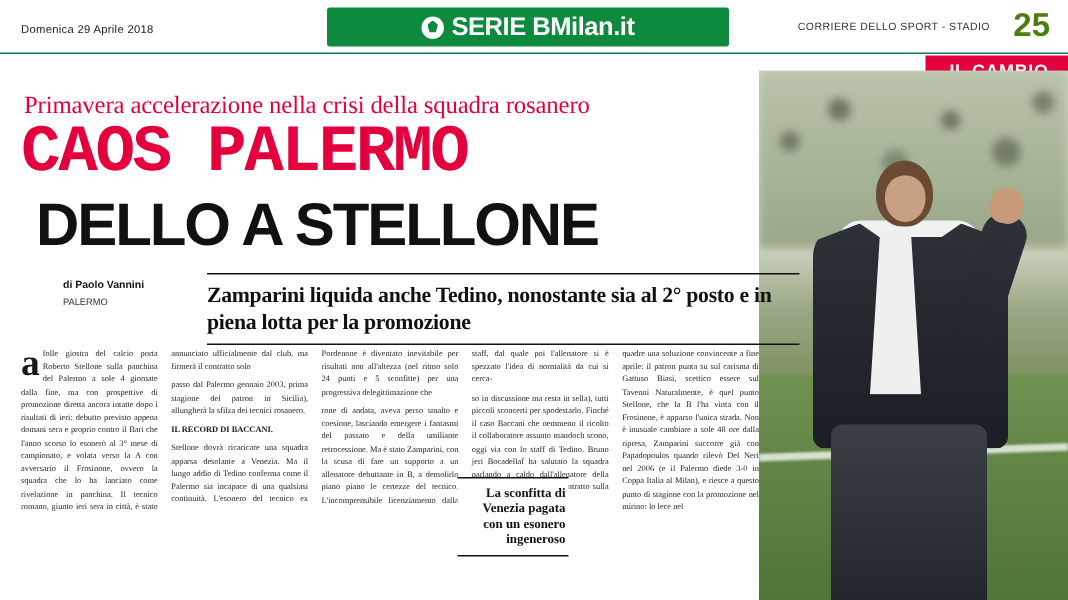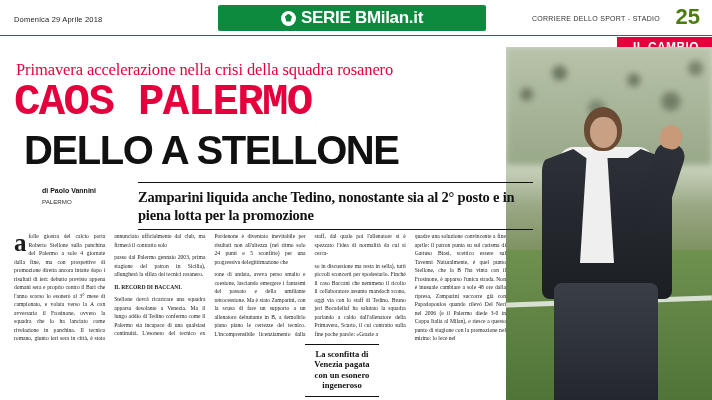--- a/index.html
+++ b/index.html
@@ -162,23 +162,23 @@
   .cols p.first::first-letter {
     float: left; font-size: 25px; line-height: .82; font-weight: bold;
     padding: 1px 2px 0 0; font-family: "Liberation Serif", serif;
   }
   .boldlead { font-weight: bold; }
 
   .pullbox {
     position: absolute; left: 305px; top: 318px; width: 74px;
     border-top: 1.4px solid #111; border-bottom: 1.4px solid #111;
     padding: 4px 2px 5px 2px; background: #fff;
-    text-align: center;
-    font-family: "Liberation Serif", serif;
-    font-weight: bold; font-size: 8.6px; line-height: 1.22; color: #111; margin-top: 26px;
+    text-align: right;
+    font-family: "Liberation Serif", serif;
+    font-weight: bold; font-size: 8.6px; line-height: 1.22; color: #111;
   }
 </style>
 </head>
 <body>
 
 <div class="topbar">
   <div class="topdate">Domenica 29 Aprile 2018</div>
 
   <div class="masthead">
     <span class="mh-ball"></span>

